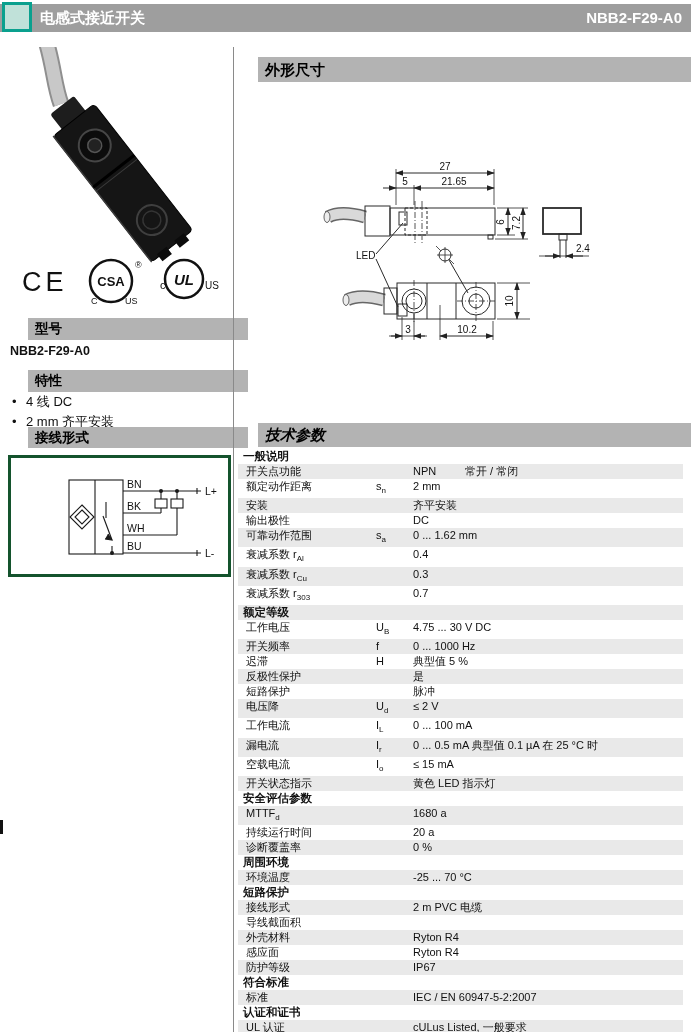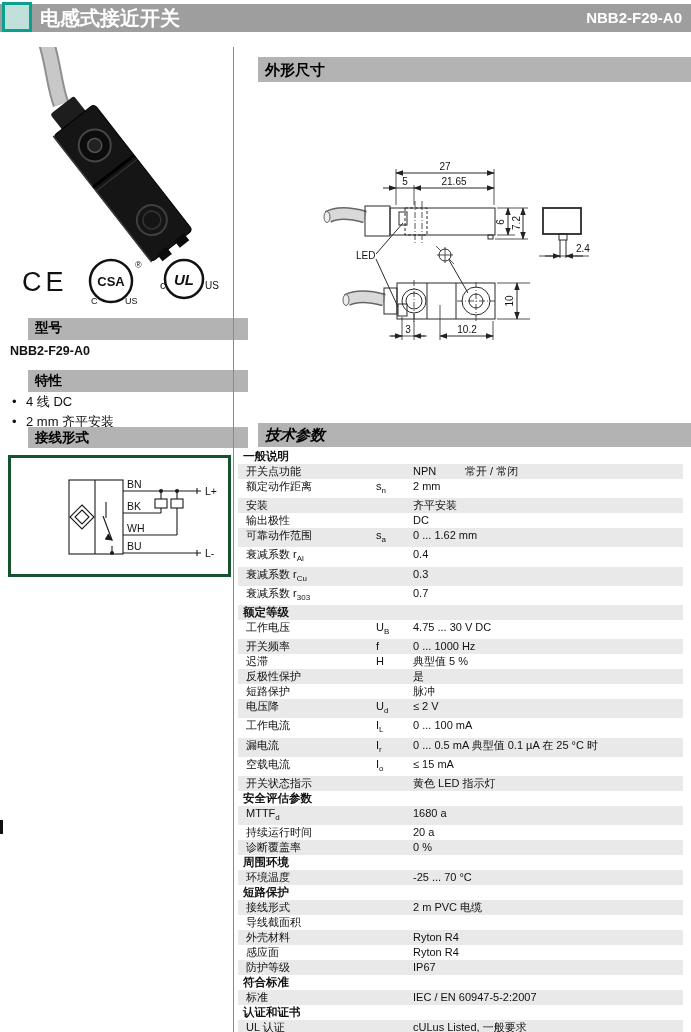--- a/index.html
+++ b/index.html
@@ -4,29 +4,29 @@
 <style>
   html,body{margin:0;padding:0;}
   body{
     width:691px;height:1032px;position:relative;overflow:hidden;
     background:#ffffff;color:#111;
     font-family:"Liberation Sans","DejaVu Sans",sans-serif;
   }
   
   .topbar{position:absolute;left:0;top:4px;width:691px;height:28px;background:#9e9e9e;}
   .brand{position:absolute;left:2px;top:2px;width:24px;height:24px;background:#c0e1d9;border:3px solid #0aa08e;}
-  .topbar-title{position:absolute;left:40px;top:4px;height:28px;line-height:28px;color:#fff;font-weight:bold;font-size:20px;}
+  .topbar-title{position:absolute;left:40px;top:4px;height:28px;line-height:28px;color:#fff;font-weight:bold;font-size:15px;}
   .topbar-pn{position:absolute;right:9px;top:4px;height:28px;line-height:28px;color:#fff;font-weight:bold;font-size:15px;}
   
   .secbar{position:absolute;background:#b3b3b3;color:#000;font-weight:bold;box-sizing:border-box;margin-left:20px;}
   .secbar.left{left:8px;width:220px;height:22px;line-height:22px;font-size:13.5px;padding-left:7px;}
   .secbar.right{left:238px;width:445px;padding-left:7px;}
   #bar-dims{top:57px;height:25px;line-height:25px;font-size:15px;}
   #bar-tech{top:423px;height:24px;line-height:24px;font-size:15px;font-style:italic;}
-  #bar-model{top:318px;font-family:Liberation Mono, monospace;}
+  #bar-model{top:318px;}
   #bar-features{top:370px;}
   #bar-connection{top:427px;height:21px;line-height:21px;}
   
   .photo-box{position:absolute;left:8px;top:47px;width:220px;height:263px;background:#fff;}
   .model-text{position:absolute;left:10px;top:344px;font-size:12.5px;font-weight:bold;}
   .features{position:absolute;left:10px;top:394px;margin:0;padding:0;list-style:none;font-size:13px;}
   .features li{margin:0 0 5px 0;padding-left:16px;position:relative;line-height:15px;}
   .features li::before{content:"\2022";position:absolute;left:2px;top:0;}
   .wiring-box{position:absolute;left:8px;top:455px;width:217px;height:116px;border:3px solid #14532d;background:#fff;}
   

